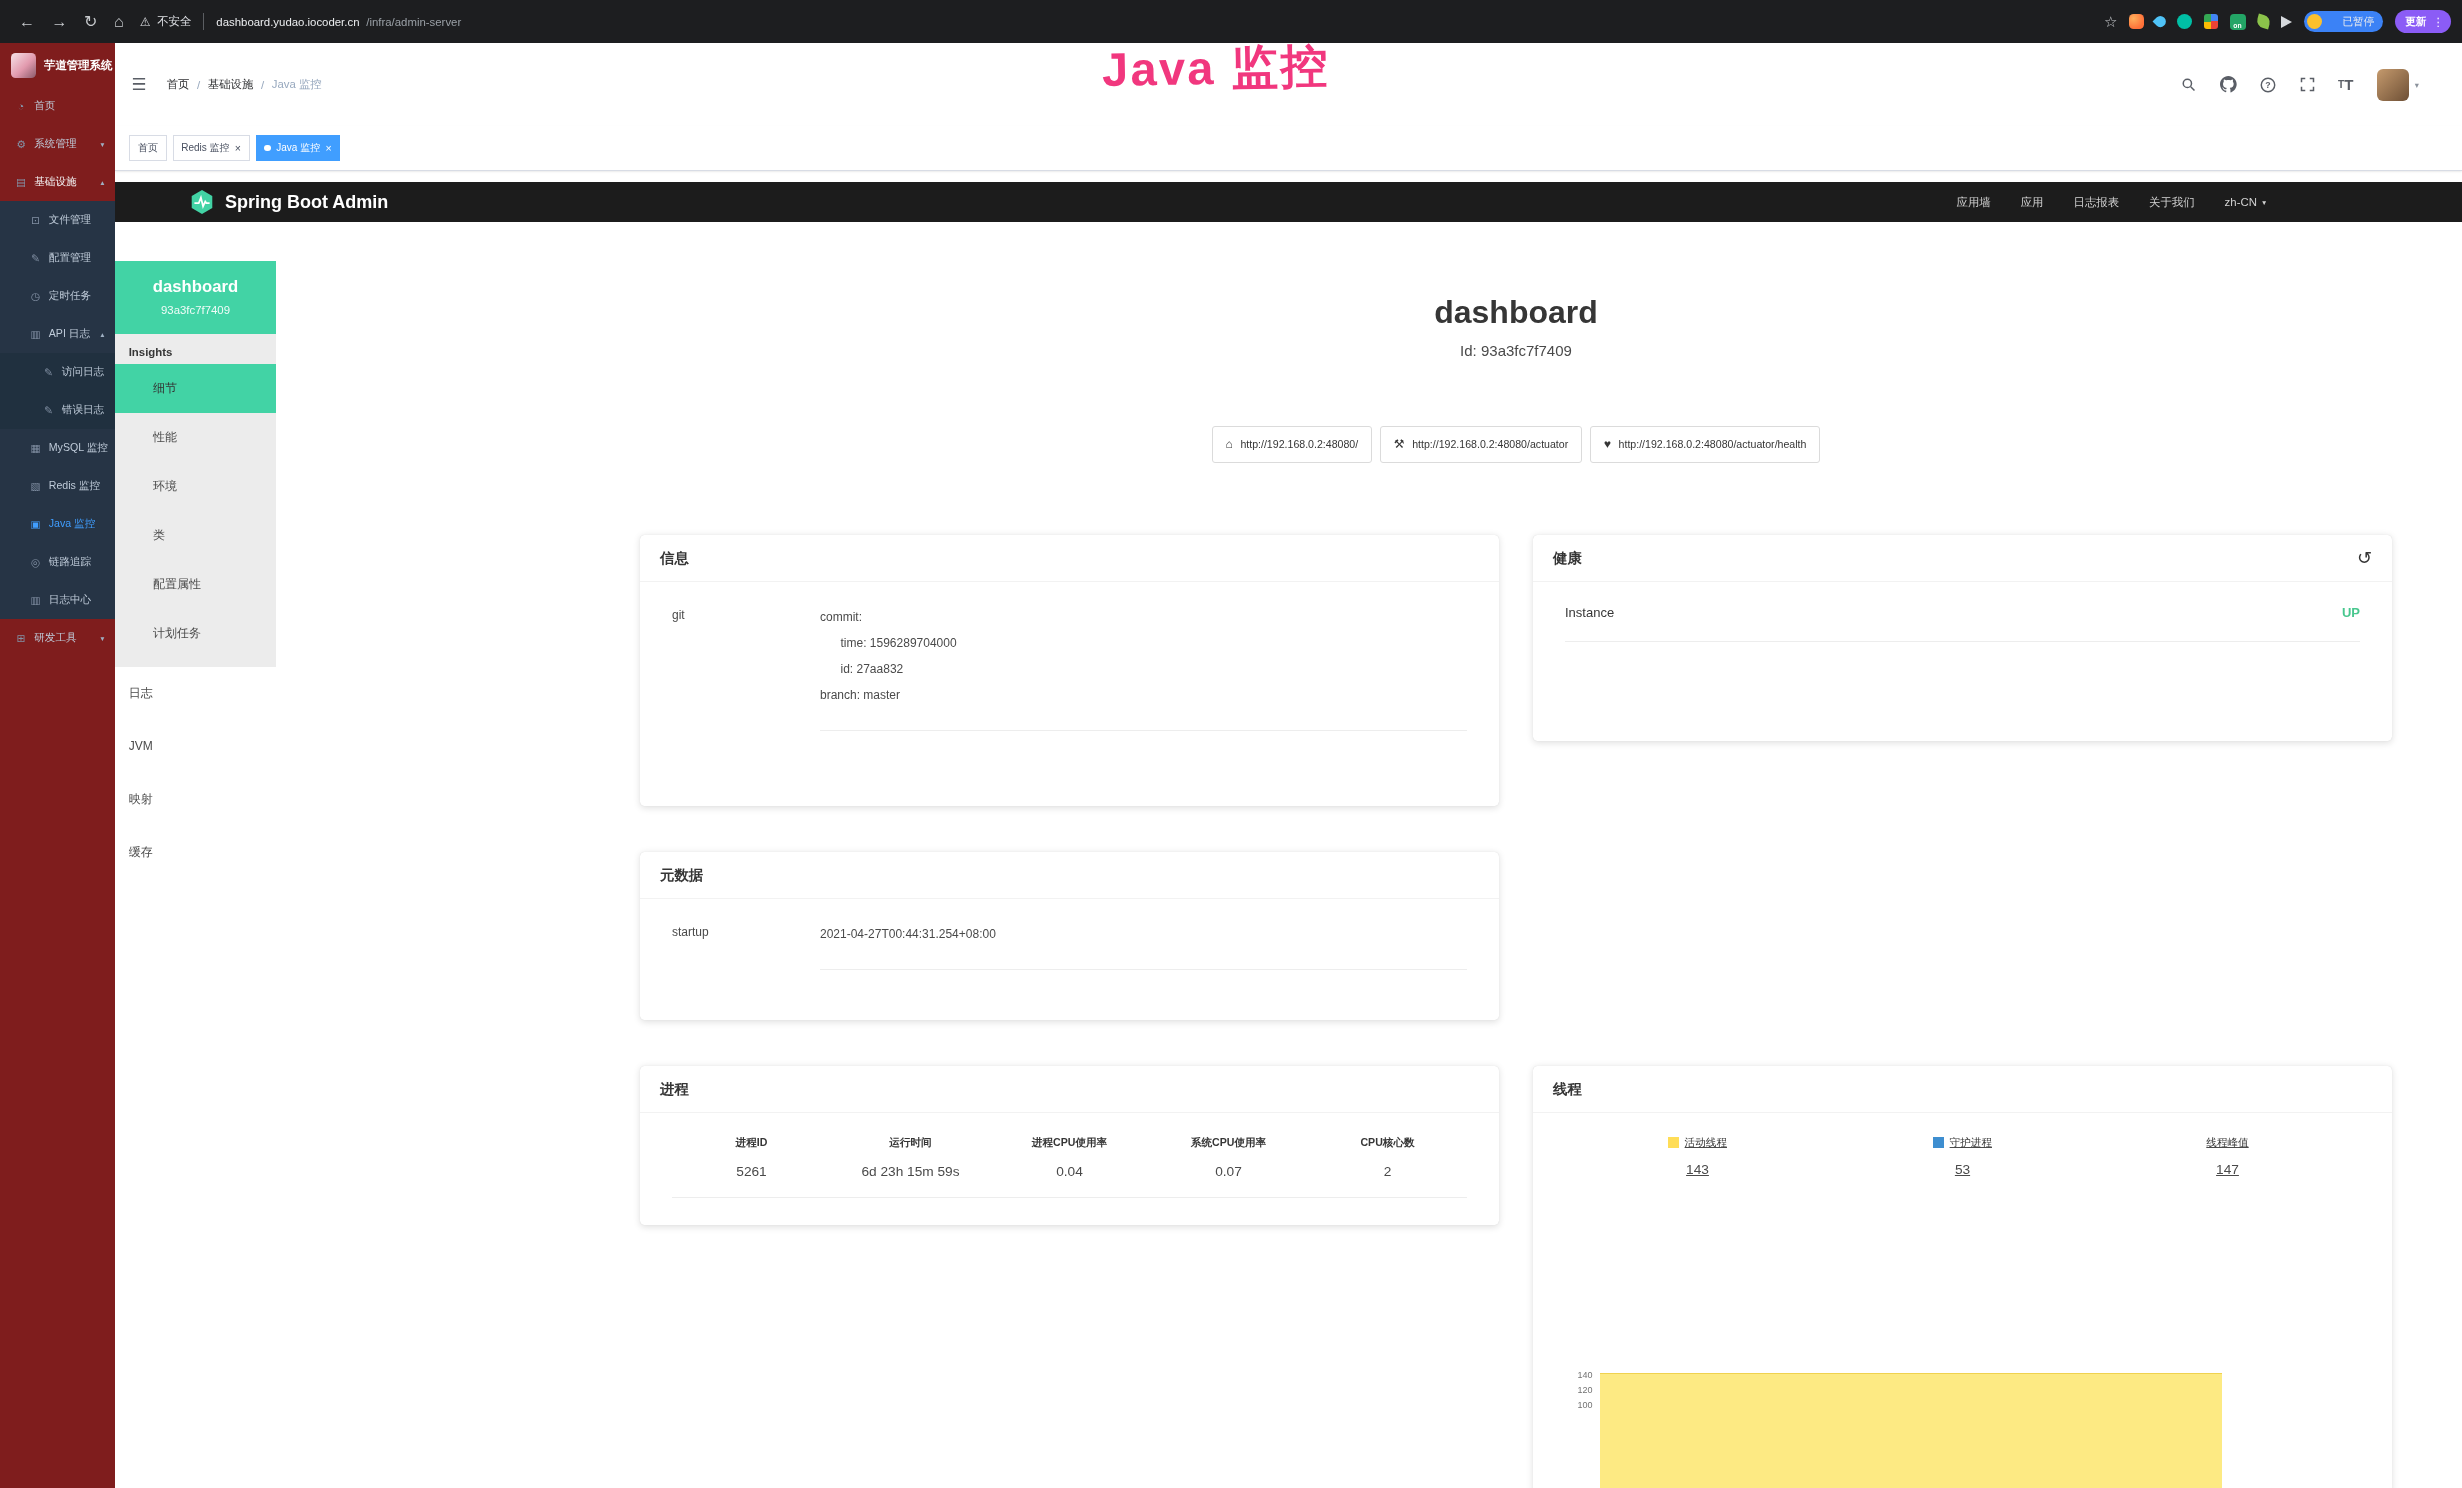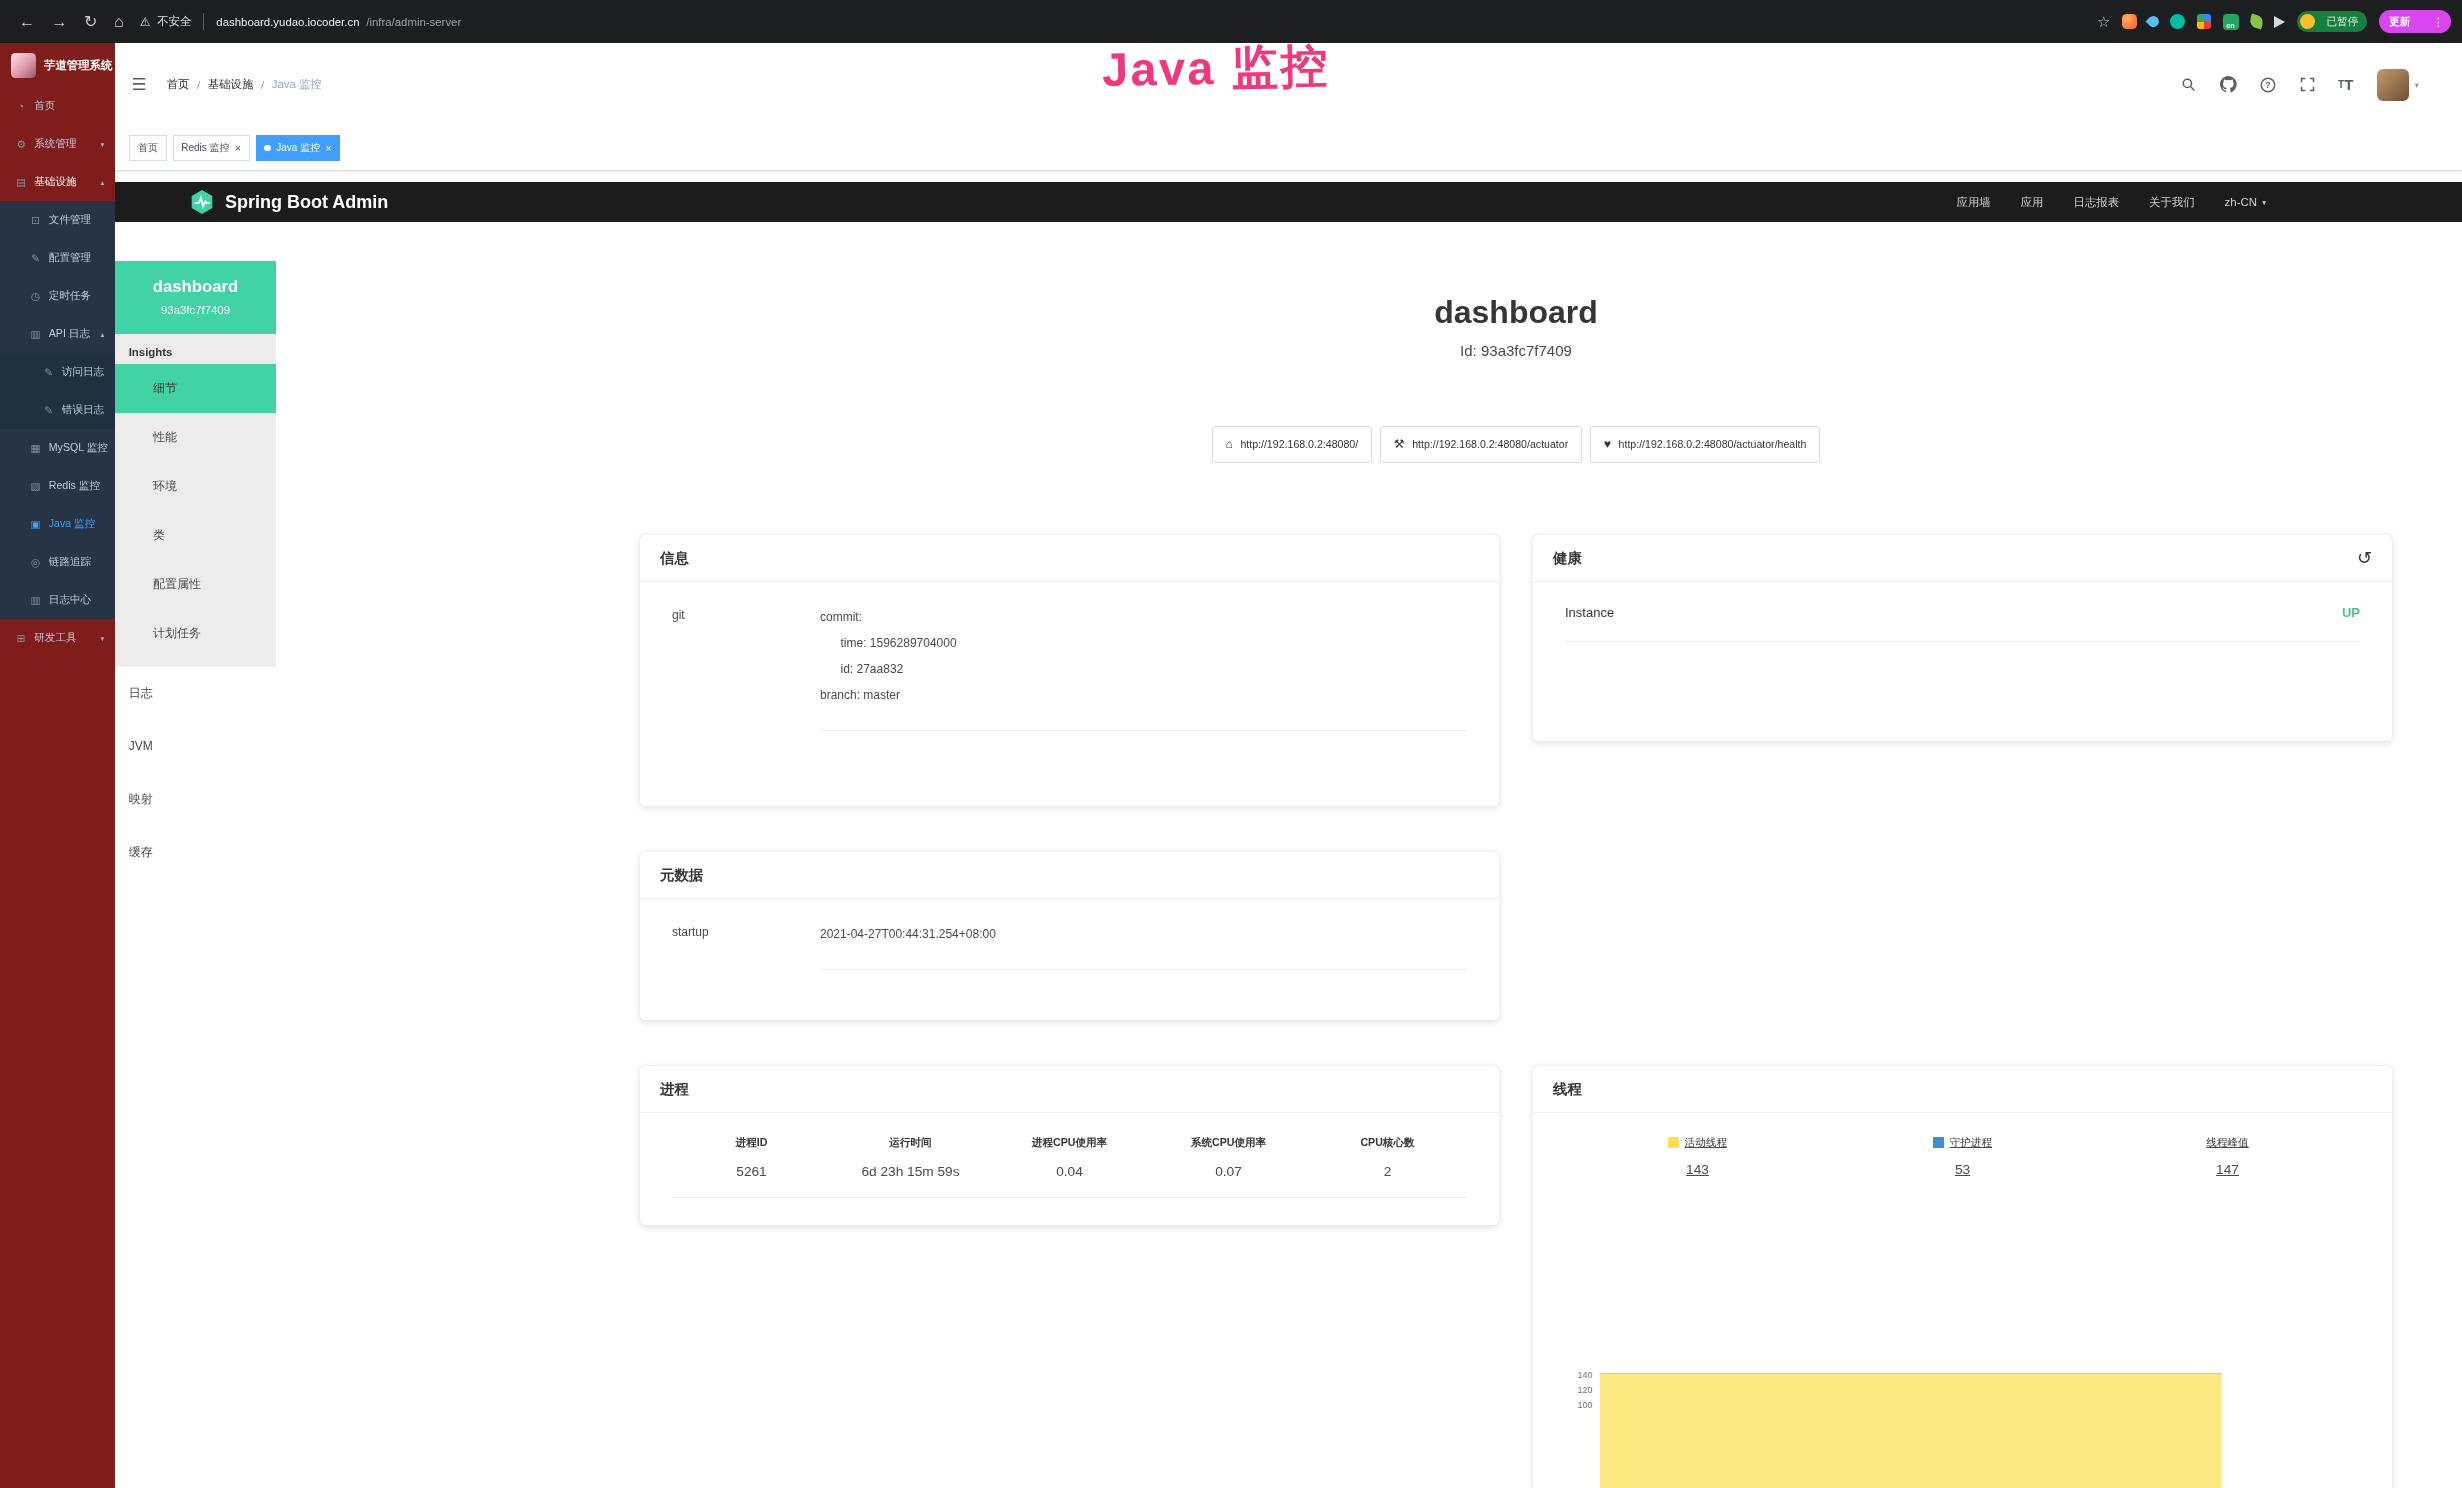--- a/index.html
+++ b/index.html
@@ -19,23 +19,23 @@
   .star{font-size:15px;color:#c7cacd;}
   .ext{display:inline-block;}
   .ext-fox{width:15px;height:15px;border-radius:4.6px;background:radial-gradient(circle at 30% 30%,#ffb05c,#ff7139 70%);}
   .ext-drop{width:10.6px;height:10.6px;border-radius:50% 50% 50% 0;background:#4fc3f7;transform:rotate(45deg);}
   .ext-teal{width:15px;height:15px;border-radius:50%;background:#00bfa5;}
   .ext-grid{width:14.4px;height:14.4px;border-radius:3px;background:conic-gradient(#4285f4 0 25%,#ea4335 25% 50%,#fbbc04 50% 75%,#34a853 75%);}
   .ext-on{width:16px;height:16px;border-radius:3.8px;background:#23a566;color:#fff;font-size:6.8px;font-weight:bold;display:flex;align-items:flex-end;justify-content:center;padding-bottom:0.8px;box-sizing:border-box;}
   .ext-leaf{width:13px;height:13px;background:#8bc34a;border-radius:0 60% 0 60%;transform:rotate(15deg);}
   .ext-plane{width:0;height:0;border-left:11.4px solid #d6d9dd;border-top:6px solid transparent;border-bottom:6px solid transparent;}
   .pill{display:flex;align-items:center;border-radius:13px;font-size:10.6px;cursor:pointer;}
-  .pill.pause{background:#15803d;color:#e8eaed;padding:3px 9px 3px 3.8px;gap:11px;align-items:flex-end;}
+  .pill.pause{background:#3b82f6;color:#e8eaed;padding:3px 9px 3px 3.8px;gap:20px;align-items:flex-end;}
   .smiley{width:15px;height:15px;border-radius:50%;background:#fbc02d;}
-  .pill.update{background:#d946ef;color:#fff;padding:4.6px 7.6px 4.6px 10.6px;gap:22px;font-weight:bold;text-align:center;}
+  .pill.update{background:#8b5cf6;color:#fff;padding:4.6px 7.6px 4.6px 10.6px;gap:6px;font-weight:bold;text-align:center;}
   .pill.update .dots{font-weight:normal;font-size:11.4px;}
 
   
   .app{flex:1;display:flex;overflow:hidden;}
 
   
   .sidebar{width:115px;flex:none;background:#7f1d1d;overflow:hidden;}
   .logo-row{height:44px;display:flex;align-items:center;padding-left:11.4px;gap:7.6px;cursor:pointer;}
   .logo-img{width:25px;height:25px;border-radius:4.6px;background:linear-gradient(135deg,#f7e3e8,#e29aae 55%,#8a5a6a);flex:none;}
   .logo-title{color:#fff;font-size:11.4px;font-weight:bold;white-space:nowrap;}

